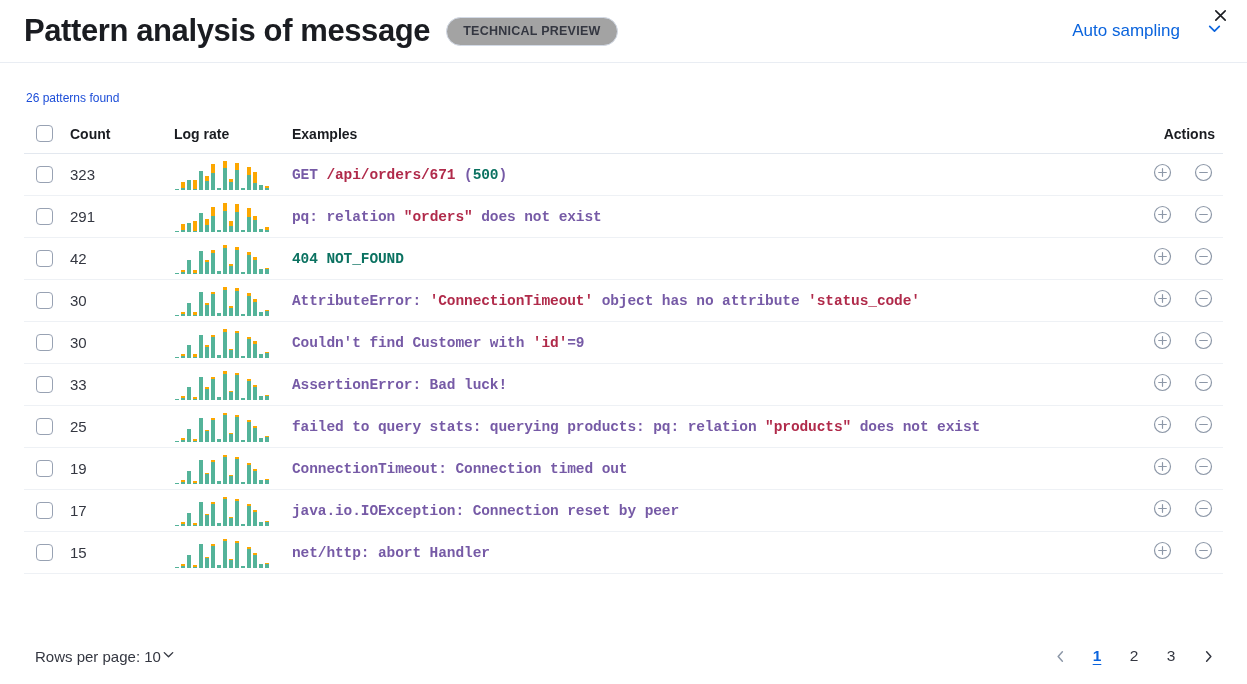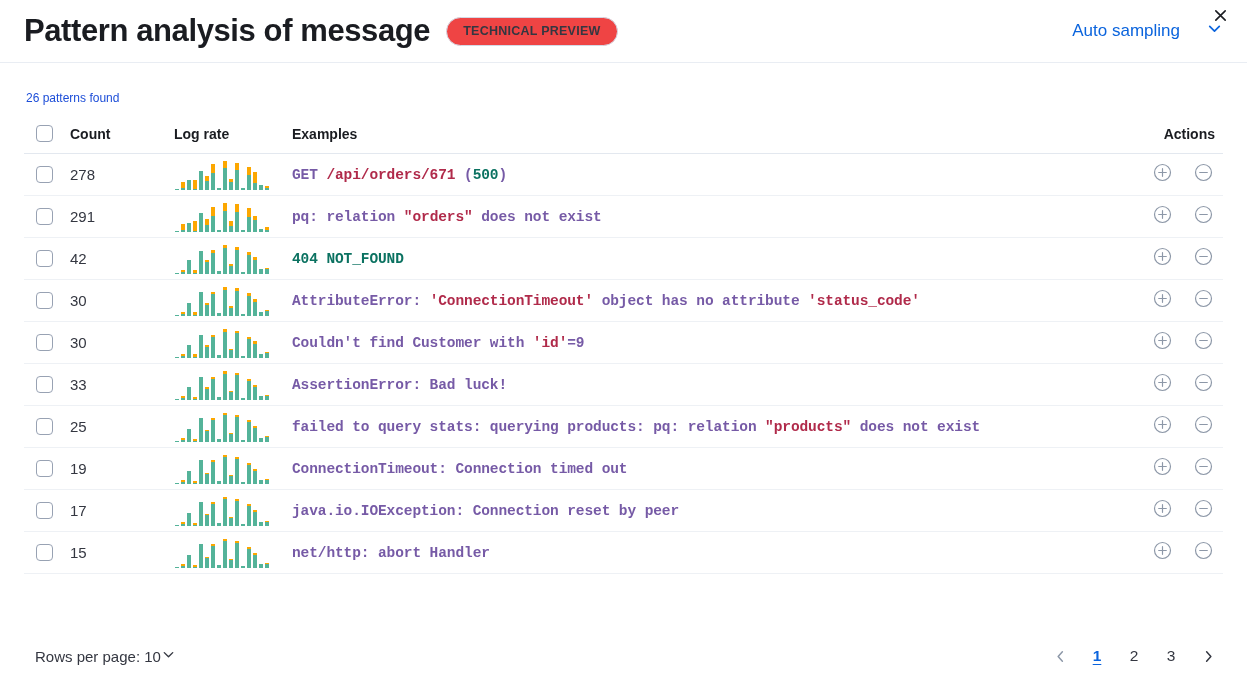--- a/index.html
+++ b/index.html
@@ -32,21 +32,21 @@
   }
   .badge {
     border: 1px solid #d3dae6;
     border-radius: 20px;
     padding: 6px 16px 7px;
     font-size: 12.5px;
     font-weight: 700;
     letter-spacing: 0.25px;
     color: #343741;
     white-space: nowrap;
-    background: #ef4444;
+    background: #a3a3a3;
   }
   .header-right {
     margin-left: auto;
     display: flex;
     align-items: center;
     gap: 26px;
     color: #0b64dd;
     font-size: 17px;
     cursor: pointer;
     text-align: center;
@@ -226,21 +226,21 @@
         <th class="th-actions">Actions</th>
       </tr>
     </thead>
     <tbody id="rows-body">
         <tr>
           <td>
             <div class="cbx-wrap">
               <span class="cbx"></span>
             </div>
           </td>
-          <td class="count-cell">278</td>
+          <td class="count-cell">323</td>
           <td>
             <svg width="96" height="31" class="spark">
               <rect x="1" y="30" width="4" height="1" fill="#54b399"></rect>
               <rect x="7" y="23" width="4" height="6" fill="#fca700"></rect>
               <rect x="7" y="29" width="4" height="2" fill="#54b399"></rect>
               <rect x="13" y="21" width="4" height="10" fill="#54b399"></rect>
               <rect x="19" y="21" width="4" height="9" fill="#fca700"></rect>
               <rect x="19" y="30" width="4" height="1" fill="#54b399"></rect>
               <rect x="25" y="12" width="4" height="19" fill="#54b399"></rect>
               <rect x="31" y="17" width="4" height="5" fill="#fca700"></rect>

